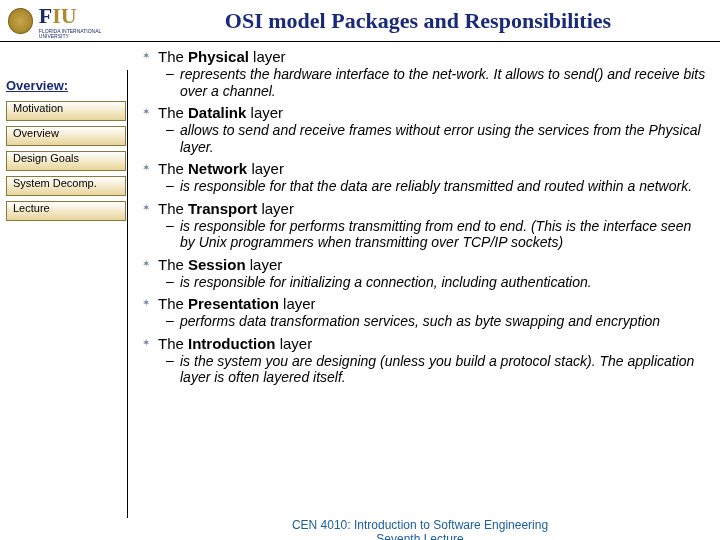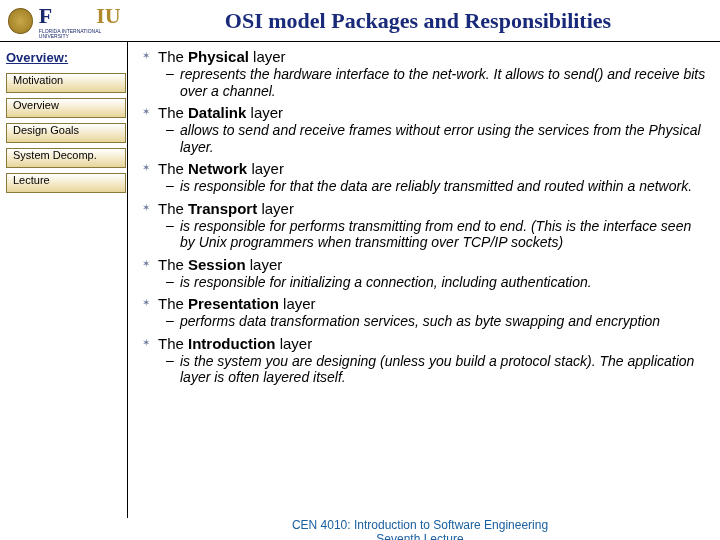--- a/index.html
+++ b/index.html
@@ -24,37 +24,38 @@
     padding-left: 8px;
     gap: 6px;
   }
   .seal {
     width: 26px; height: 26px; border-radius: 50%;
     background: radial-gradient(circle, #c7a84a 0%, #a8852a 70%, #7a5e1a 100%);
     border: 1px solid #7a5e1a;
   }
   .fiu-logo { display: flex; align-items: baseline; }
   .fiu-logo .f { font: bold 22px "Times New Roman", serif; color: #1a2a6c; }
-  .fiu-logo .iu { font: bold 22px "Times New Roman", serif; color: #b08b2e; margin-left: 44px; }
+  .fiu-logo .iu { font: bold 22px "Times New Roman", serif; color: #b08b2e; }
   .fiu-sub { font: 5px Arial; color: #1a2a6c; display:block; line-height:1; }
   .title {
     flex: 1;
     text-align: center;
     font: bold 22px "Times New Roman", serif;
     color: #1a2a7a;
     padding-right: 12px;
   }
   .body {
     display: flex;
     height: calc(540px - 42px - 22px);
   }
   .sidebar {
     width: 128px;
     border-right: 1px solid #000;
     padding: 8px 8px 0 6px;
+    margin-top: 28px;
   }
   .side-title {
     font: bold 13px Arial;
     color: #1a2a7a;
     text-decoration: underline;
     margin-bottom: 8px;
   }
   .nav-btn {
     display: block;
     width: 120px;

